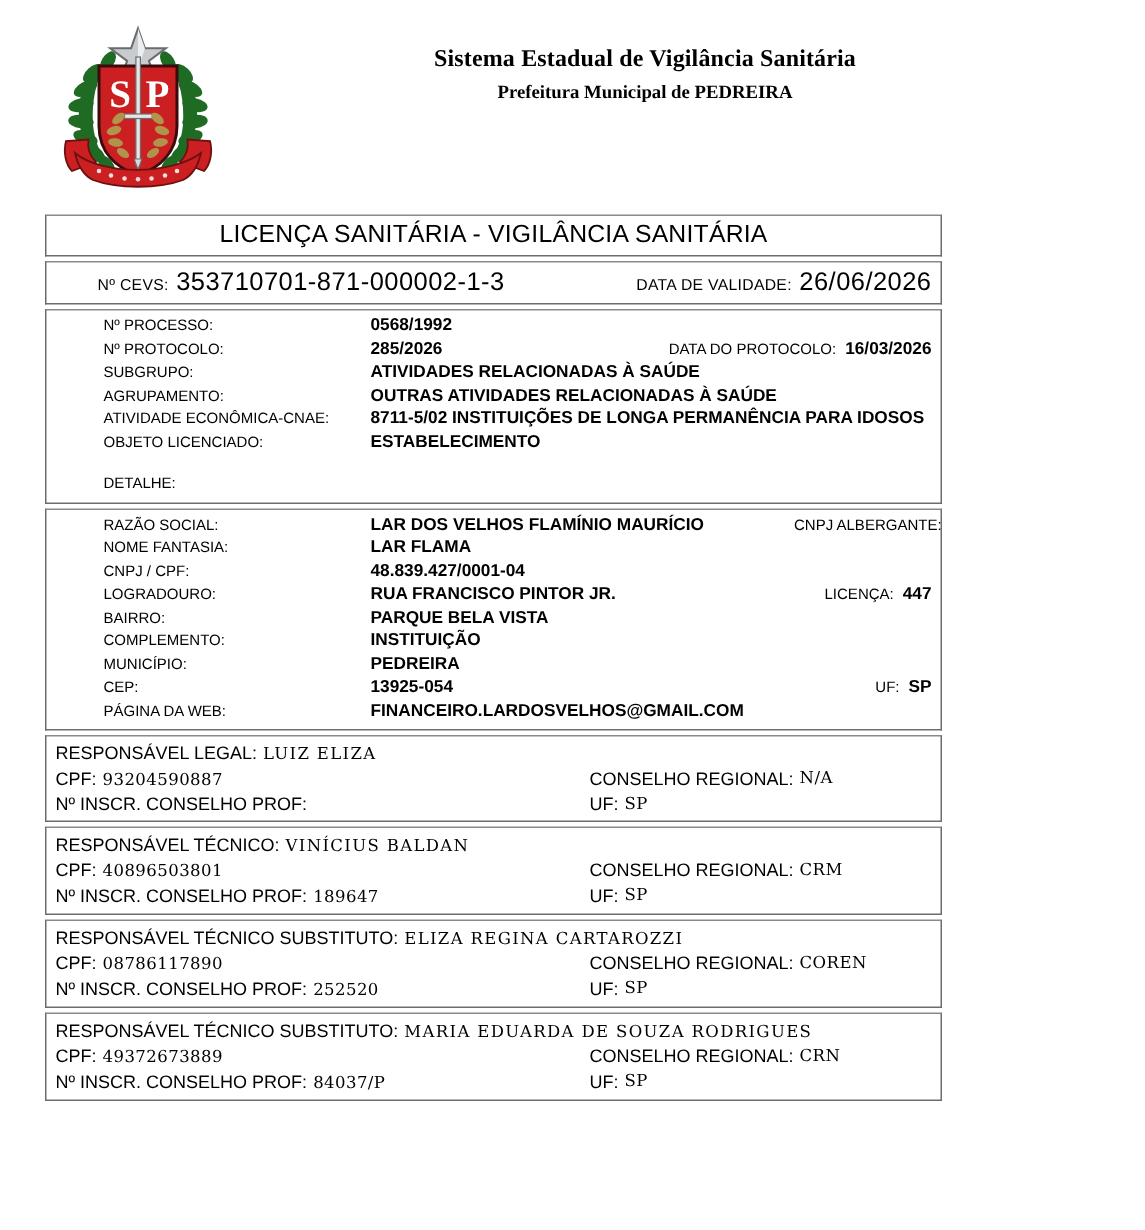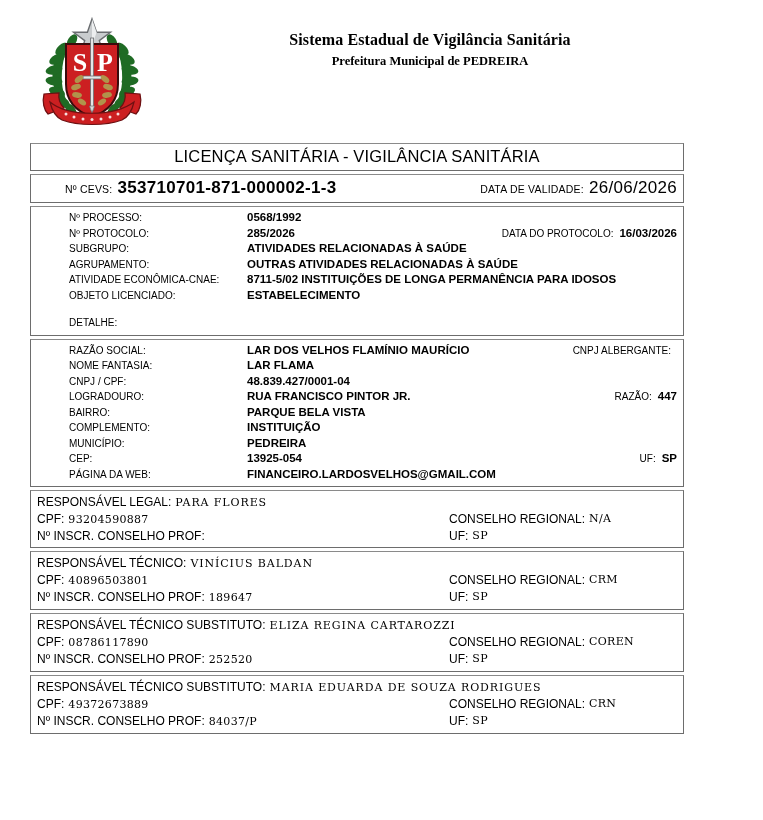--- a/index.html
+++ b/index.html
@@ -48,21 +48,21 @@
     font-size: 12.5px;
     line-height: 18px;
     margin-top: 2px;
   }
 
   
   .doc {
     position: absolute;
     left: 30px;
     top: 143px;
-    width: 654px;
+    width: 598px;
   }
   .block {
     border: 1px solid #6d6d6d;
     border-top-color: #8a8a8a;
     background: #ffffff;
     margin-bottom: 2px;
     box-sizing: border-box;
   }
   .block.tight { margin-bottom: 3px; }
 
@@ -85,21 +85,20 @@
   .lbl-small {
     font-size: 10.5px;
     letter-spacing: .2px;
     white-space: nowrap;
   }
   .cevs-val {
     font-size: 17px;
     margin-left: 5px;
     letter-spacing: .3px;
     white-space: nowrap;
-    font-weight: bold;
   }
   .val-date {
     font-size: 17px;
     margin-left: 5px;
     letter-spacing: .3px;
     white-space: nowrap;
   }
 
   
   .fields { padding: 3px 6px 4px 6px; }
@@ -341,21 +340,21 @@
         <span class="f-label w-col">CNPJ / CPF:</span>
         <span class="f-value">48.839.427/0001-04</span>
       </div>
 
       <div class="frow">
         <span class="f-label w-col">LOGRADOURO:</span>
         <span class="f-rest">
           <span class="f-value">RUA FRANCISCO PINTOR JR.</span>
         </span>
         <span class="f-right r-w-num">
-          <span class="f-label">RAZÃO:</span>
+          <span class="f-label">LICENÇA:</span>
           <span class="f-value">447</span>
         </span>
       </div>
 
       <div class="frow">
         <span class="f-label w-col">BAIRRO:</span>
         <span class="f-value">PARQUE BELA VISTA</span>
       </div>
 
       <div class="frow">
@@ -384,21 +383,21 @@
         <span class="f-value">FINANCEIRO.LARDOSVELHOS@GMAIL.COM</span>
       </div>
 
     </div>
   </div>
 
   <div class="block tight">
     <div class="resp">
       <div class="rline">
         <span class="r-label">RESPONSÁVEL LEGAL:</span>
-        <span class="r-name">PARA FLORES</span>
+        <span class="r-name">LUIZ ELIZA</span>
       </div>
       <div class="rline">
         <span class="r-left">
           <span class="r-label">CPF:</span>
           <span class="r-mono">93204590887</span>
         </span>
         <span class="r-right">
           <span class="r-label">CONSELHO REGIONAL:</span>
           <span class="r-mono">N/A</span>
         </span>

